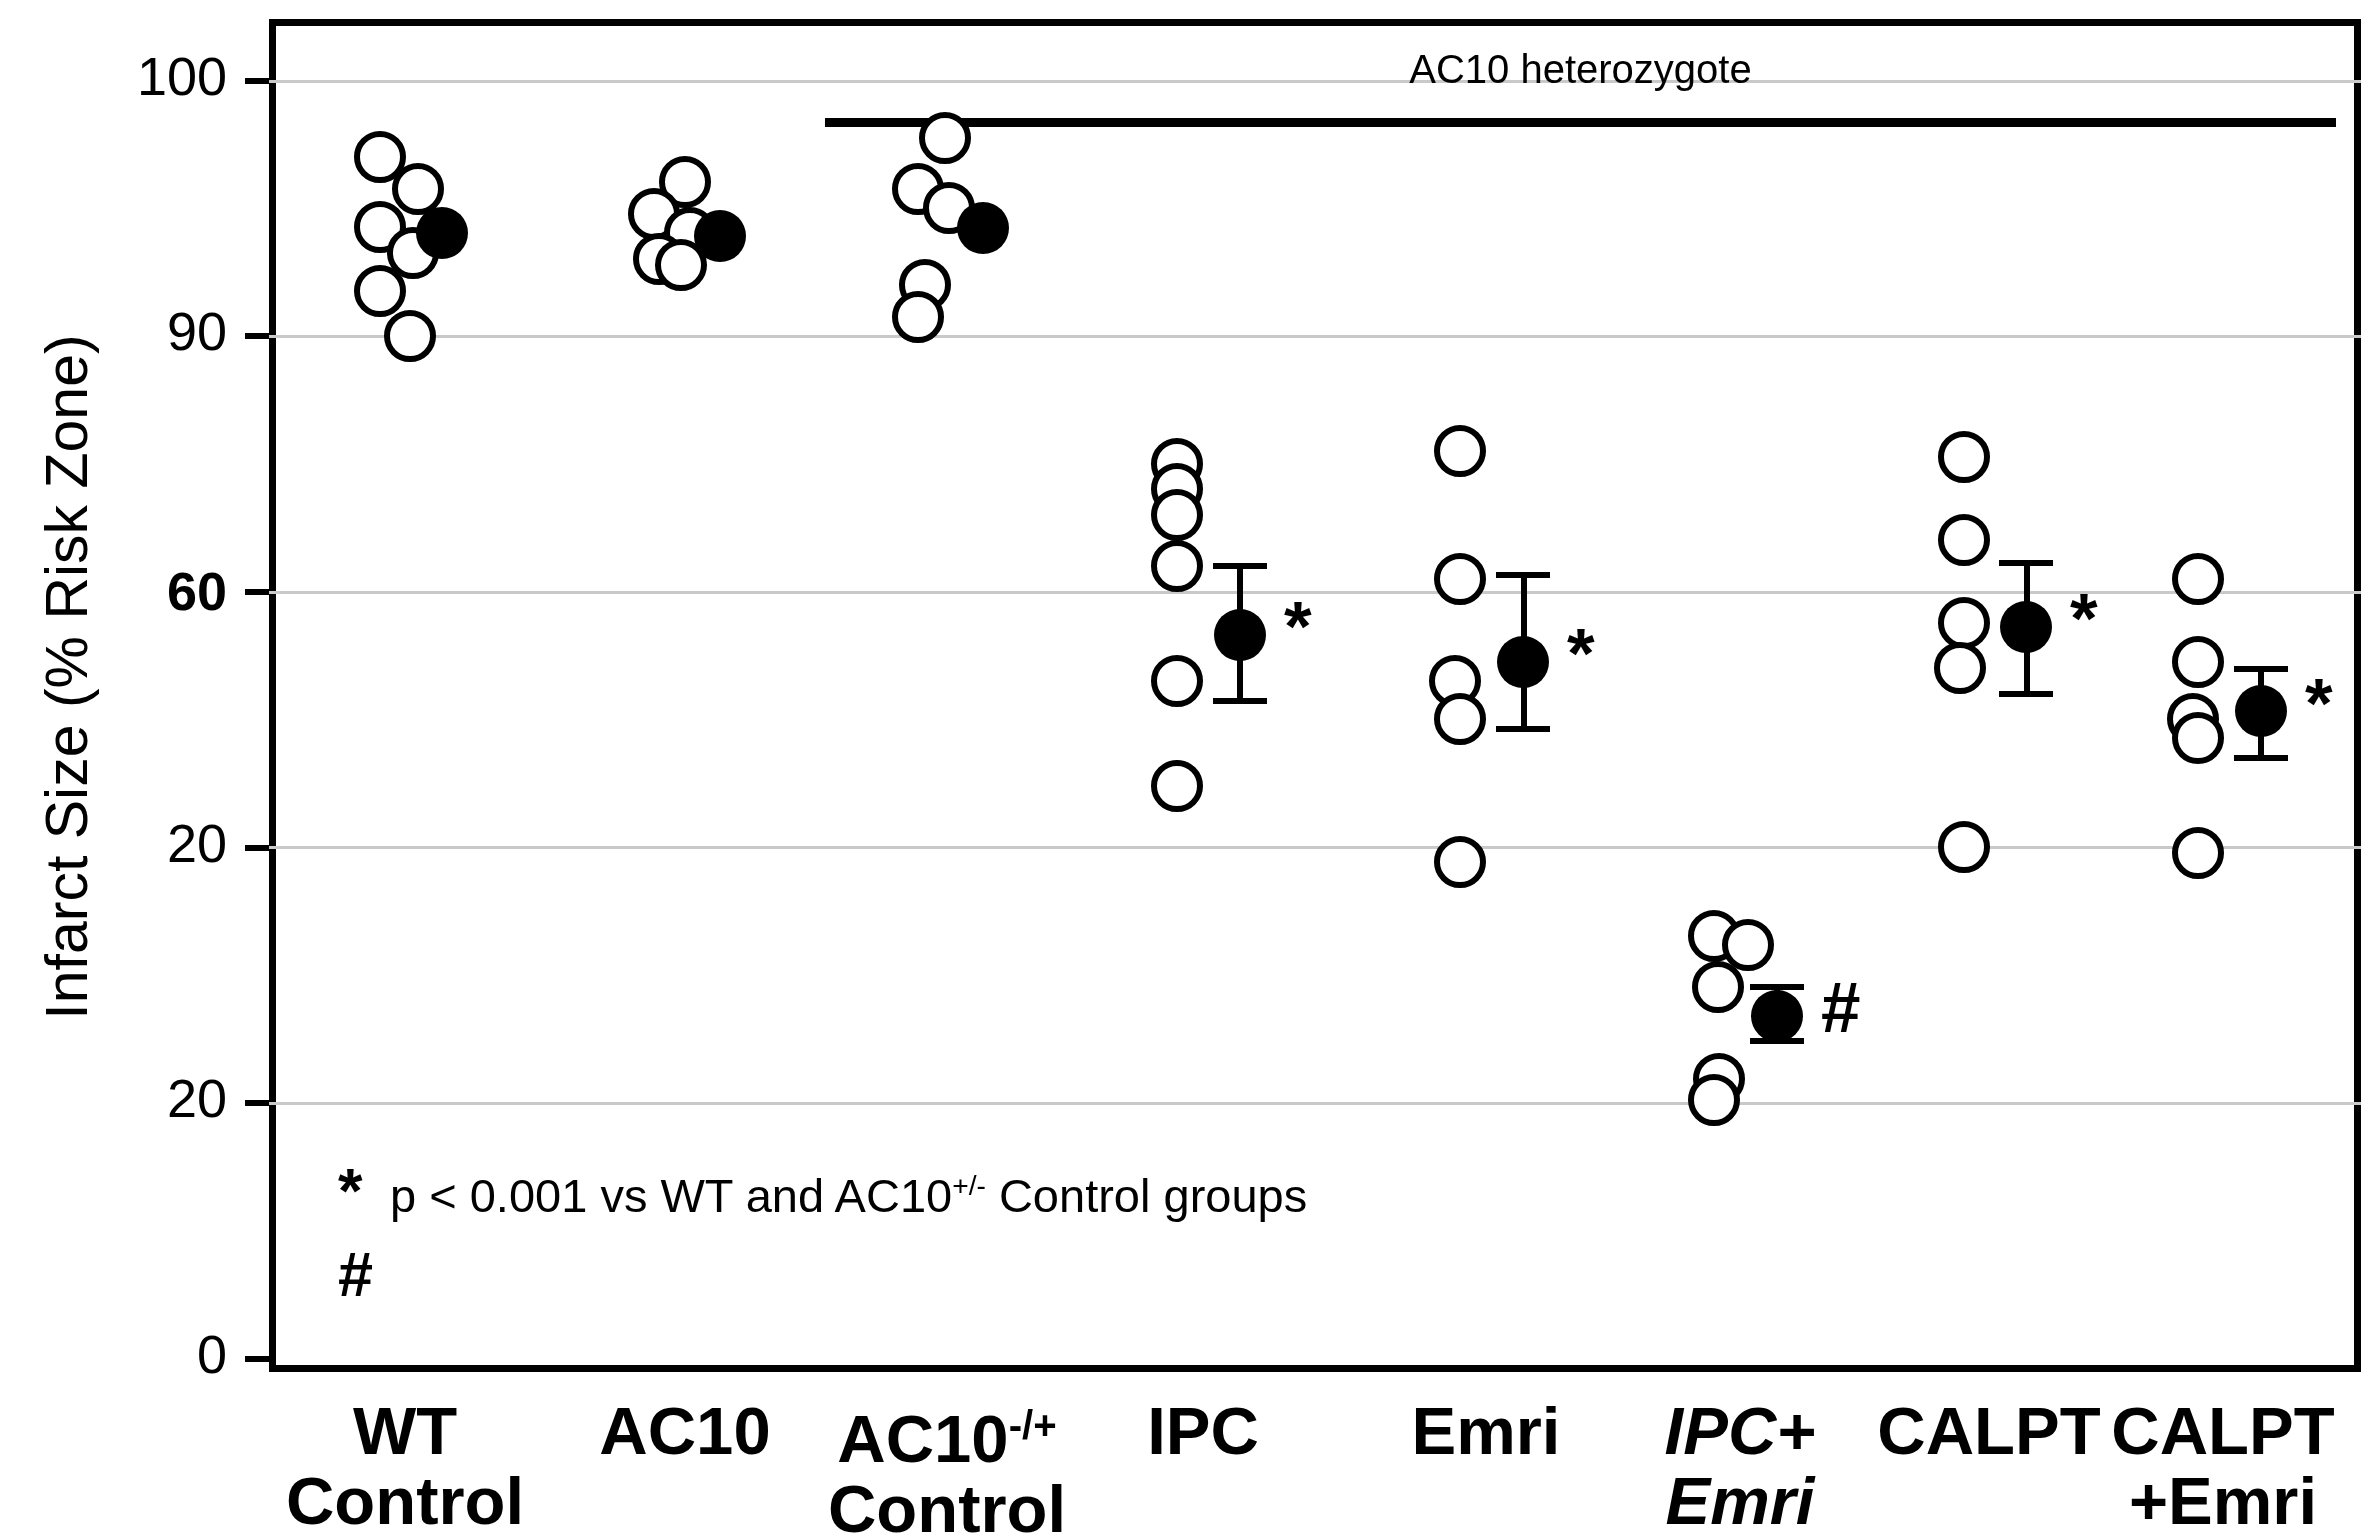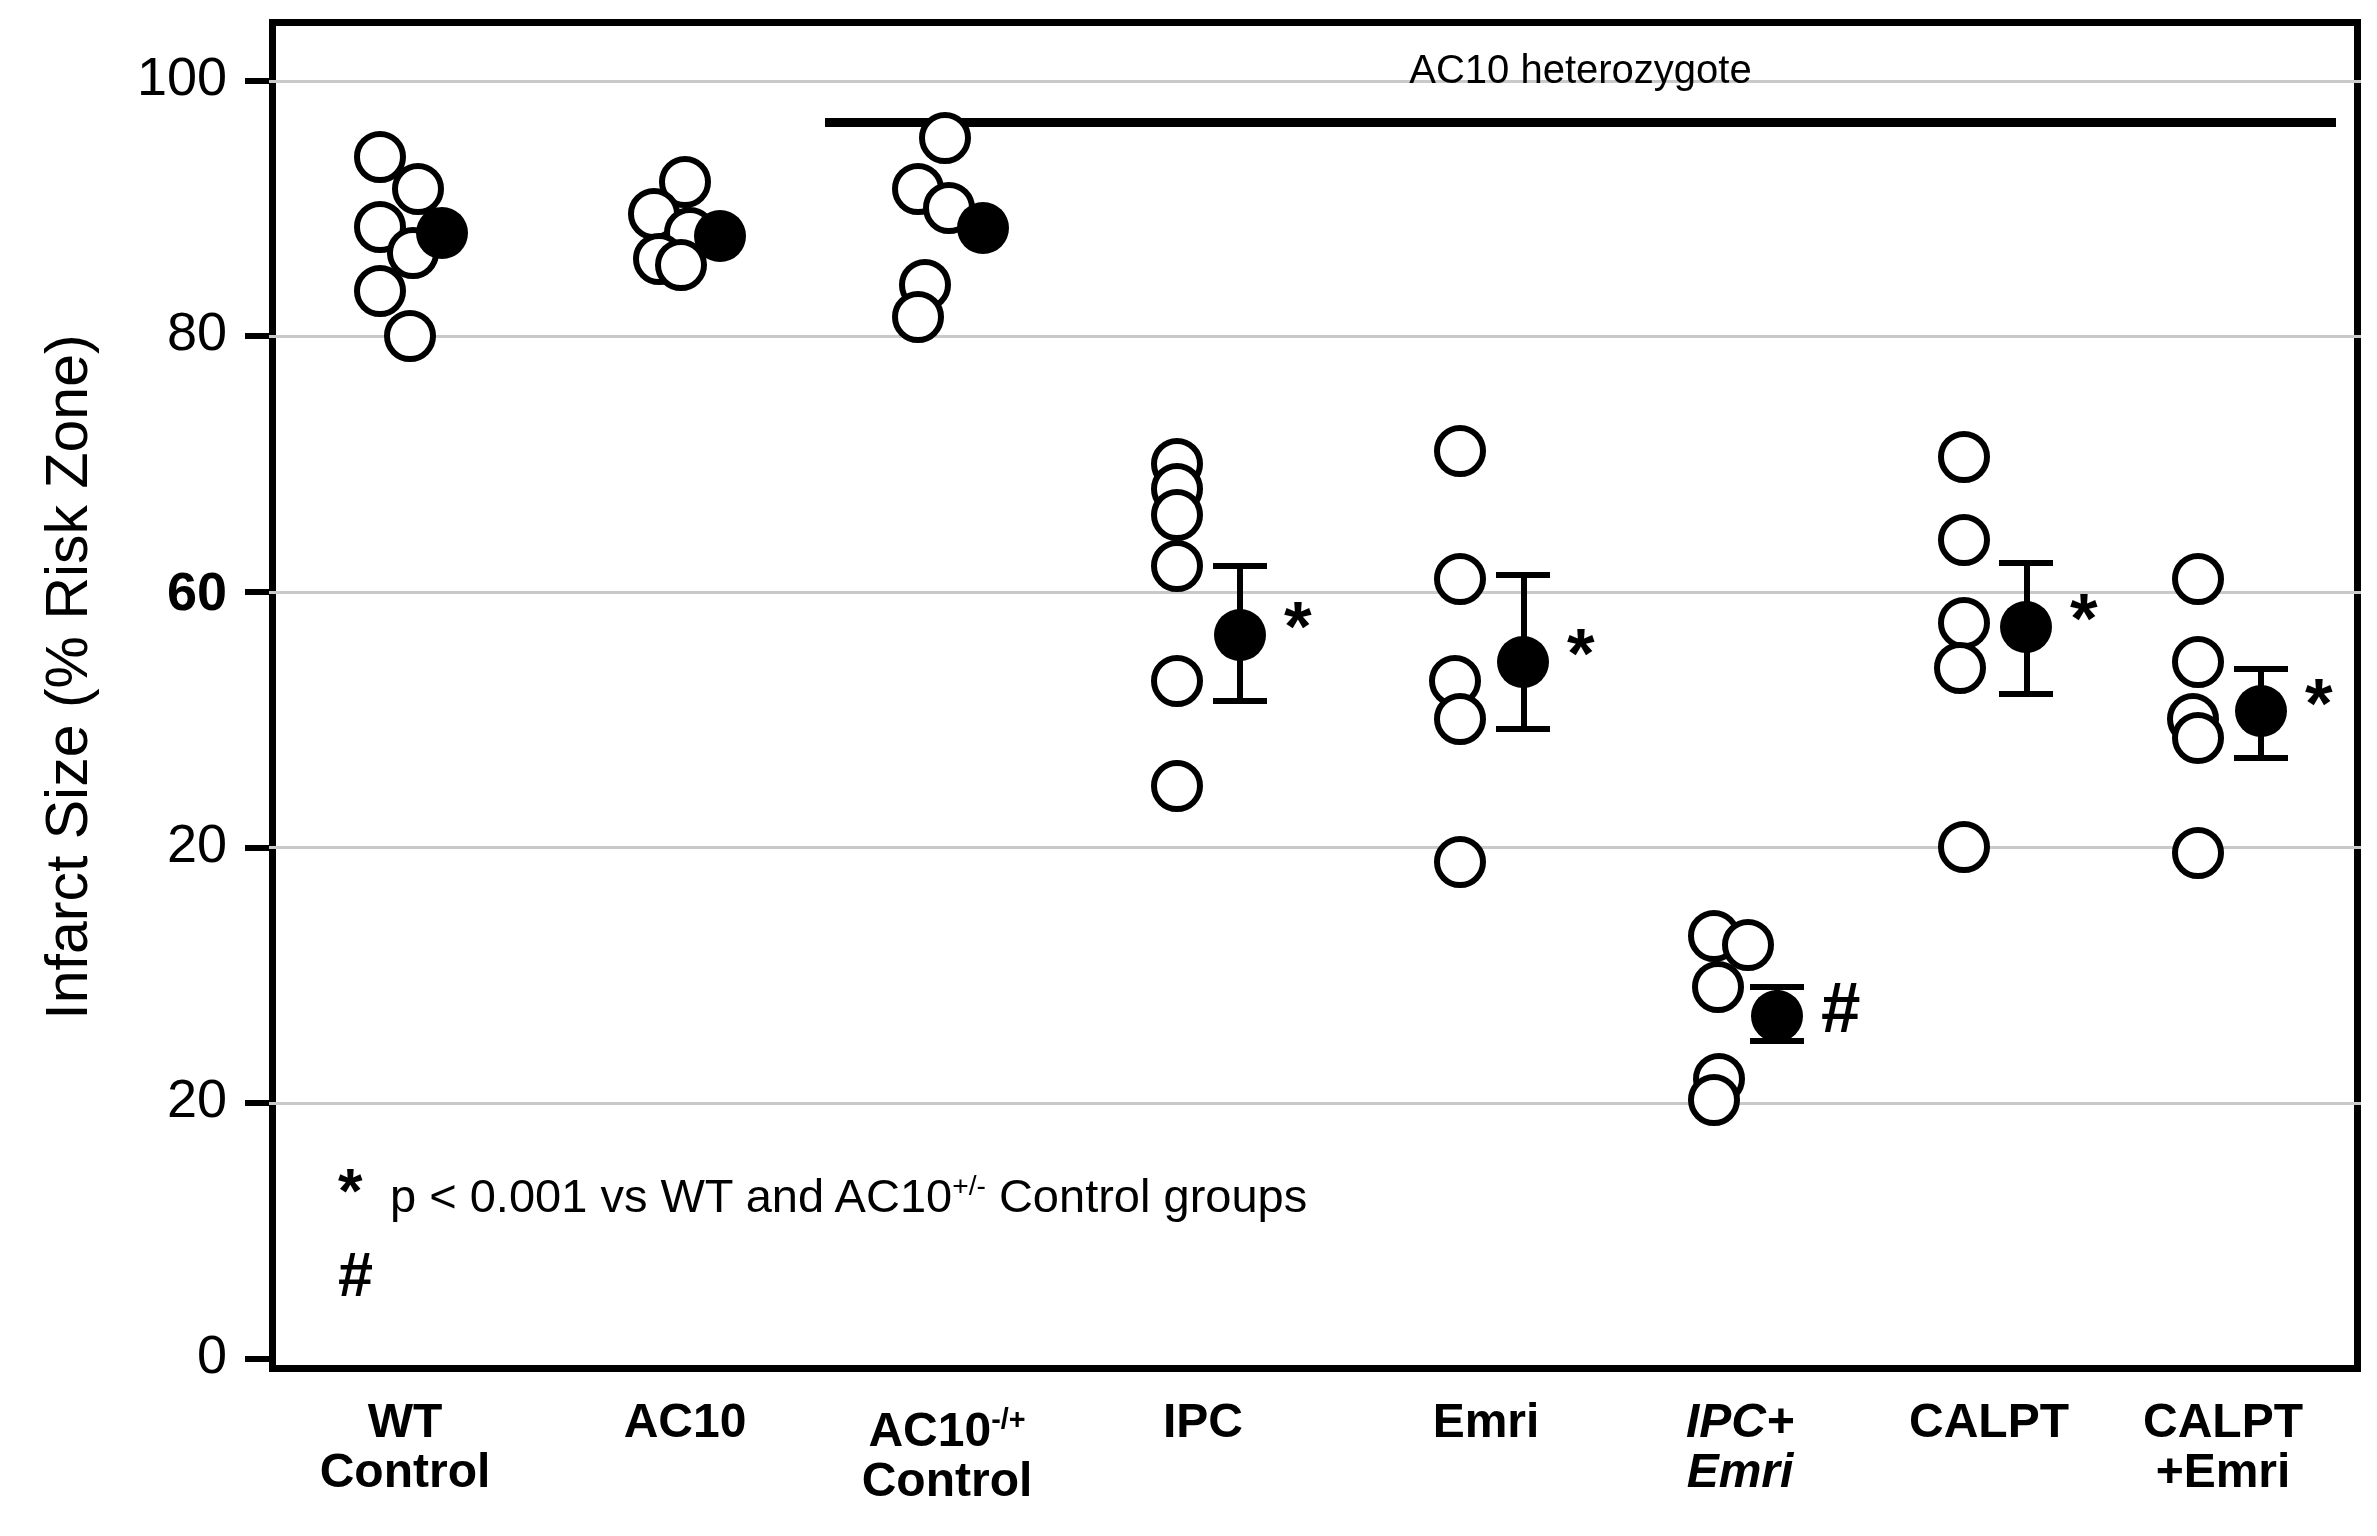--- a/index.html
+++ b/index.html
@@ -32,21 +32,21 @@
   .sig{position:absolute;font-size:71px;font-weight:bold;color:#000;line-height:1;}
 
   
   #legend{position:absolute;left:338px;top:1159px;}
   .legend-row{display:flex;align-items:baseline;margin-bottom:20px;}
   .legend-sym{font-size:63px;font-weight:bold;width:52px;color:#000;line-height:1;}
   .legend-txt{font-size:47px;color:#000;white-space:nowrap;}
   sup{font-size:.6em;}
 
   
-  .xlab{position:absolute;text-align:center;font-size:48px;font-weight:bold;color:#000;
+  .xlab{position:absolute;text-align:center;font-size:67px;font-weight:bold;color:#000;
         line-height:1.05;white-space:nowrap;}
 </style>
 </head>
 <body>
 
 <div id="page">
 
   <div id="plot-frame"></div>
 
   <div id="grid-layer">
@@ -59,21 +59,21 @@
   <div id="ytick-layer">
       <div class="ytick" style="left: 245px; top: 1356px;"></div>
       <div class="ytick-label" style="left: 24px; top: 1323px; width: 203px;">0</div>
       <div class="ytick" style="left: 245px; top: 1100px;"></div>
       <div class="ytick-label" style="left: 24px; top: 1067px; width: 203px;">20</div>
       <div class="ytick" style="left: 245px; top: 845px;"></div>
       <div class="ytick-label" style="left: 24px; top: 812px; width: 203px;">20</div>
       <div class="ytick" style="left: 245px; top: 589px;"></div>
       <div class="ytick-label" style="left: 24px; top: 560px; width: 203px; font-weight: bold;">60</div>
       <div class="ytick" style="left: 245px; top: 333px;"></div>
-      <div class="ytick-label" style="left: 24px; top: 300px; width: 203px;">80</div>
+      <div class="ytick-label" style="left: 24px; top: 300px; width: 203px;">90</div>
       <div class="ytick" style="left: 245px; top: 78px;"></div>
       <div class="ytick-label" style="left: 24px; top: 45px; width: 203px;">100</div>
     </div>
 
   <div id="ylabel">Infarct Size (% Risk Zone)</div>
 
   <div id="het-bar" style="left: 825px; width: 1511px; top: 118px;"></div>
   <div id="het-label" style="left: 825px; width: 1511px; top: 47px;">AC10 heterozygote</div>
 
   <div id="data-layer">

